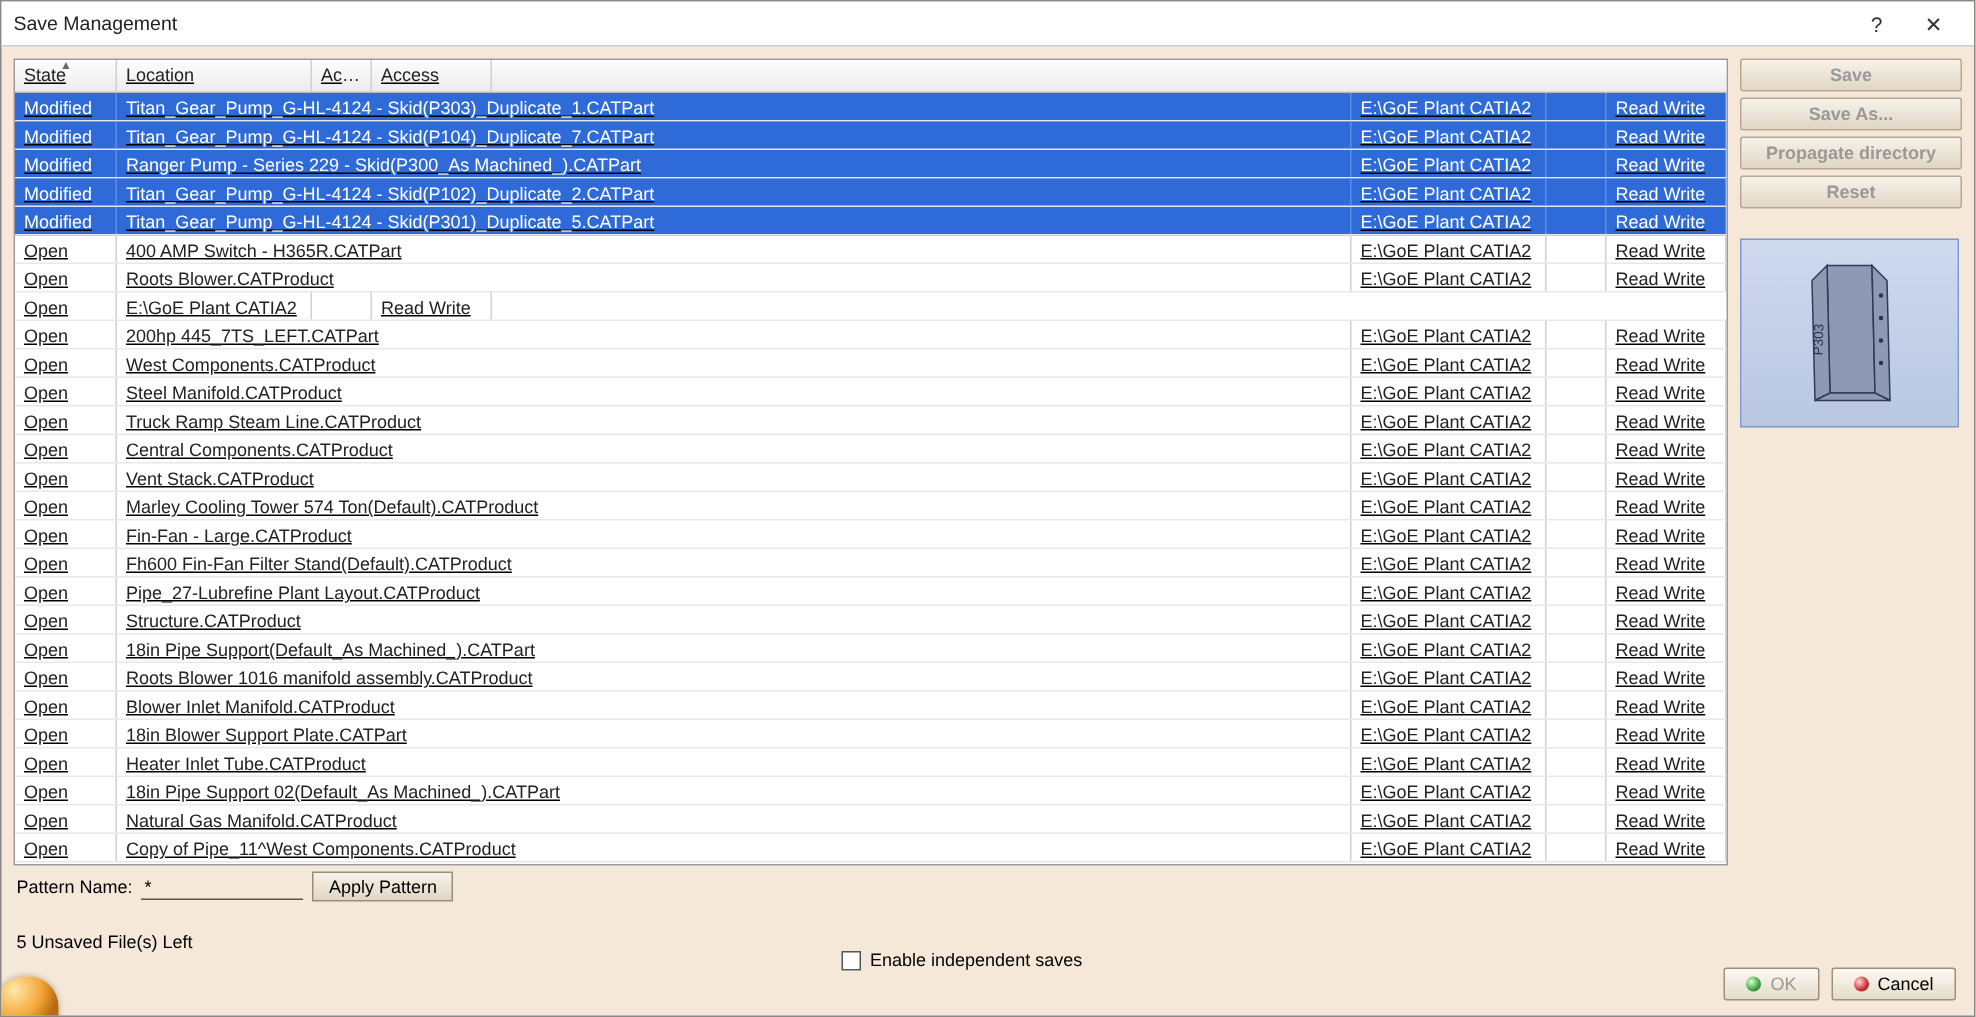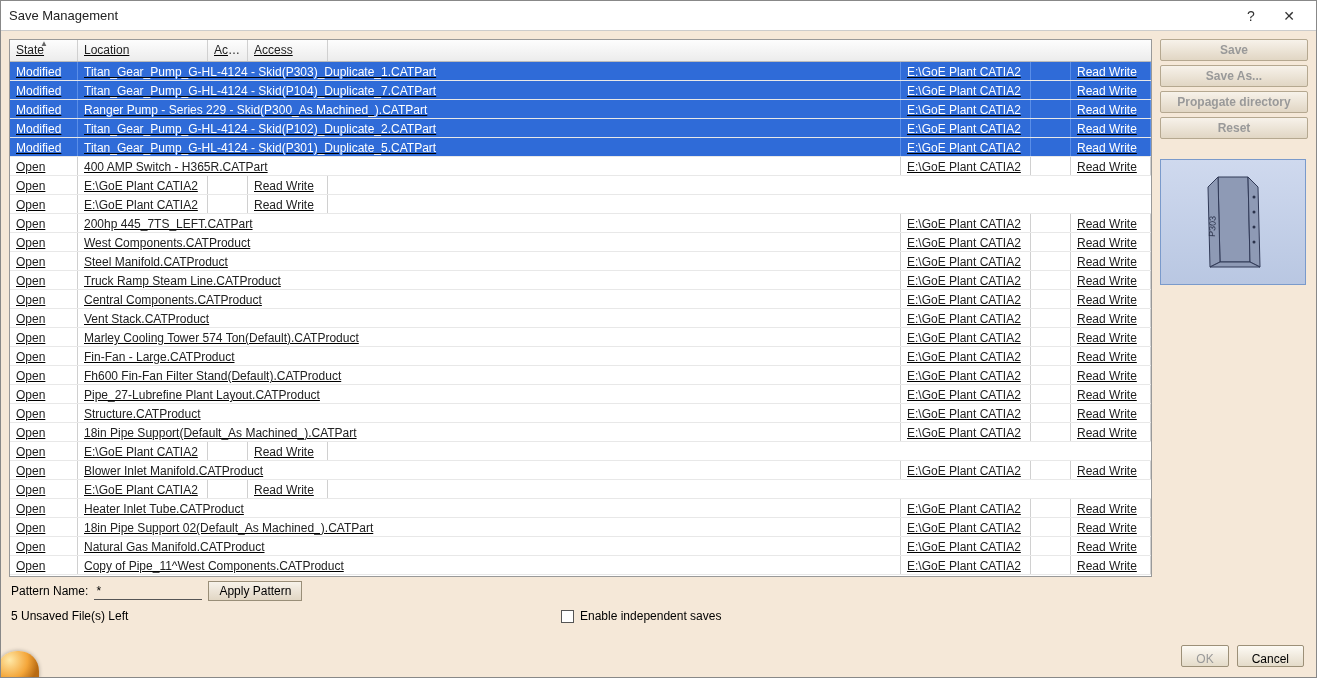--- a/index.html
+++ b/index.html
@@ -138,21 +138,21 @@
     font-size: 12px;
     cursor: pointer;
   }
   .status-row {
     display: flex;
     align-items: center;
     padding: 8px 10px 0 10px;
     font-size: 12px;
   }
   .status-left { flex: 0 0 550px; }
-  .chk-row { display:flex; align-items:center; gap:6px; }
+  .chk-row { display:flex; align-items:center; gap:6px;margin-top:24px; }
   .chk {
     width:13px;height:13px;border:1px solid #555;background:#fff;
   }
   .footer-btns {
     position: absolute;
     right: 12px;
     bottom: 10px;
     display: flex;
     gap: 8px;
   }
@@ -160,21 +160,20 @@
     height: 22px;
     padding: 0 14px;
     background: linear-gradient(#fdfaf4, #e4dbc9);
     border: 1px solid #9c9078;
     border-radius: 2px;
     font-size: 12px;
     display: flex;
     align-items: center;
     gap: 6px;
     cursor: pointer;
-    flex-direction: column;
   }
   .dlg-btn.ok { color:#999; }
   .dot-g { width:10px;height:10px;border-radius:50%;background:radial-gradient(circle at 35% 35%, #d7ffd7, #3da03d 60%, #1d5e1d);display:inline-block; }
   .dot-r { width:10px;height:10px;border-radius:50%;background:radial-gradient(circle at 35% 35%, #ffd7d7, #c53030 60%, #7a1d1d);display:inline-block; }
   .taskbar-orb {
     position:absolute; left:-4px; bottom:-4px; width:42px; height:30px;
     background: radial-gradient(circle at 30% 30%, #ffe9a8, #f4a63a 50%, #b86a12 80%);
     border-radius: 20px 20px 4px 4px;
     box-shadow: 0 0 4px rgba(0,0,0,.3);
   }
@@ -241,20 +240,21 @@
         </div>
         <div class="row">
           <div class="col c-state">Open</div>
           <div class="col c-name">400 AMP Switch - H365R.CATPart</div>
           <div class="col c-loc">E:\GoE Plant CATIA2</div>
           <div class="col c-act"></div>
           <div class="col c-acc">Read Write</div>
         </div>
         <div class="row">
           <div class="col c-state">Open</div>
+          <div class="col c-name">Roots Blower.CATProduct</div>
           <div class="col c-loc">E:\GoE Plant CATIA2</div>
           <div class="col c-act"></div>
           <div class="col c-acc">Read Write</div>
         </div>
         <div class="row">
           <div class="col c-state">Open</div>
           <div class="col c-loc">E:\GoE Plant CATIA2</div>
           <div class="col c-act"></div>
           <div class="col c-acc">Read Write</div>
         </div>
@@ -337,33 +337,35 @@
         </div>
         <div class="row">
           <div class="col c-state">Open</div>
           <div class="col c-name">18in Pipe Support(Default_As Machined_).CATPart</div>
           <div class="col c-loc">E:\GoE Plant CATIA2</div>
           <div class="col c-act"></div>
           <div class="col c-acc">Read Write</div>
         </div>
         <div class="row">
           <div class="col c-state">Open</div>
+          <div class="col c-name">Roots Blower 1016 manifold assembly.CATProduct</div>
           <div class="col c-loc">E:\GoE Plant CATIA2</div>
           <div class="col c-act"></div>
           <div class="col c-acc">Read Write</div>
         </div>
         <div class="row">
           <div class="col c-state">Open</div>
           <div class="col c-name">Blower Inlet Manifold.CATProduct</div>
           <div class="col c-loc">E:\GoE Plant CATIA2</div>
           <div class="col c-act"></div>
           <div class="col c-acc">Read Write</div>
         </div>
         <div class="row">
           <div class="col c-state">Open</div>
+          <div class="col c-name">18in Blower Support Plate.CATPart</div>
           <div class="col c-loc">E:\GoE Plant CATIA2</div>
           <div class="col c-act"></div>
           <div class="col c-acc">Read Write</div>
         </div>
         <div class="row">
           <div class="col c-state">Open</div>
           <div class="col c-name">Heater Inlet Tube.CATProduct</div>
           <div class="col c-loc">E:\GoE Plant CATIA2</div>
           <div class="col c-act"></div>
           <div class="col c-acc">Read Write</div>

